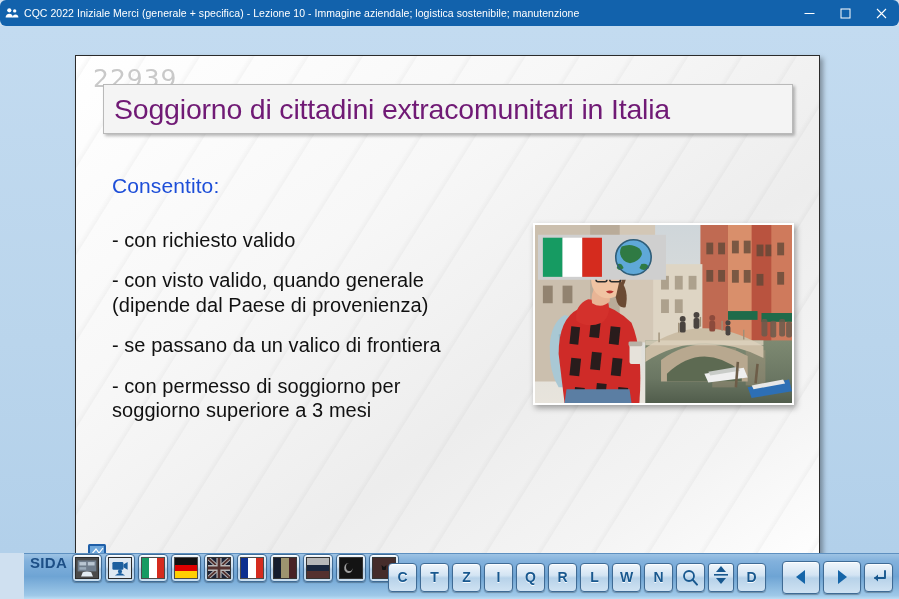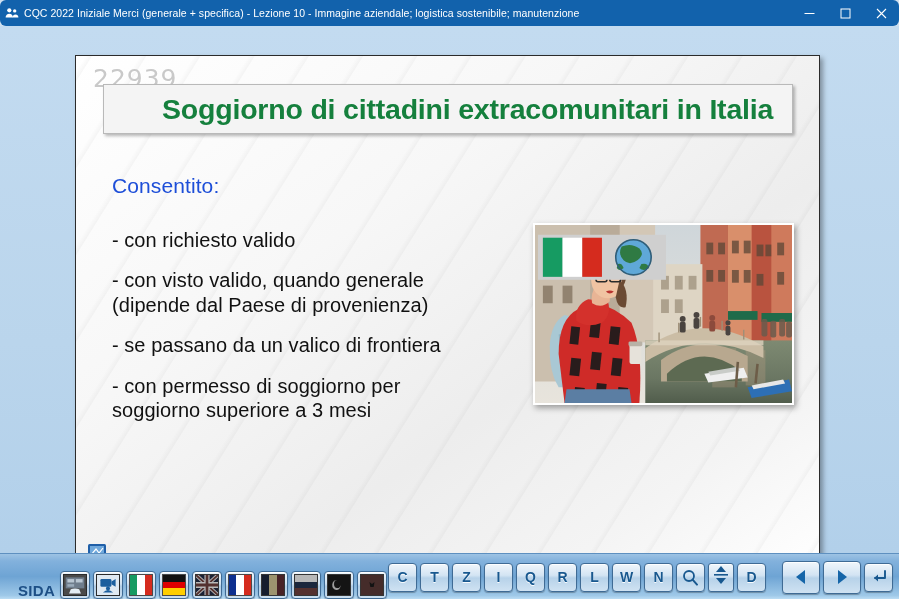--- a/index.html
+++ b/index.html
@@ -122,25 +122,24 @@
     height: 50px;
     background: #f4f4f4;
     border: 1px solid #b9b9b9;
     box-shadow: 2px 2px 3px rgba(0,0,0,0.28);
     display: flex;
     align-items: center;
     padding: 0 10px;
   }
   .title-text {
     font-size: 28.5px;
-    font-weight: bold;
-    color: #15803d;
+    font-weight: normal;
+    color: #701a75;
     white-space: nowrap;
     letter-spacing: -0.2px;
-    margin-left: 48px;
   }
 
   
   .body-area {
     position: absolute;
     left: 36px;
     top: 118px;
     width: 430px;
   }
   .lead {
@@ -183,24 +182,25 @@
   }
   .slide-logo svg { display: block; }
 
   
   .toolbar {
     flex: 0 0 46px;
     height: 46px;
     background: linear-gradient(180deg,#9dc3e4 0%, #82b1dc 16%, #6ea4d4 50%, #9ec8e8 92%, #bcddf4 100%);
     border-top: 1px solid #5e90c0;
     display: flex;
-    align-items: flex-end;
+    align-items: flex-start;
     position: relative;
-    padding: 0 12px;
+    padding: 0 0;
     user-select: none;
+    margin-left: 24px;
   }
   .tb-label {
     font-size: 15px;
     font-weight: bold;
     color: #1d4f86;
     padding: 0 5px 0 6px;
     letter-spacing: 0.3px;
   }
   .tb-group { display: flex; align-items: center; gap: 3px; }
   .tb-group.right {

